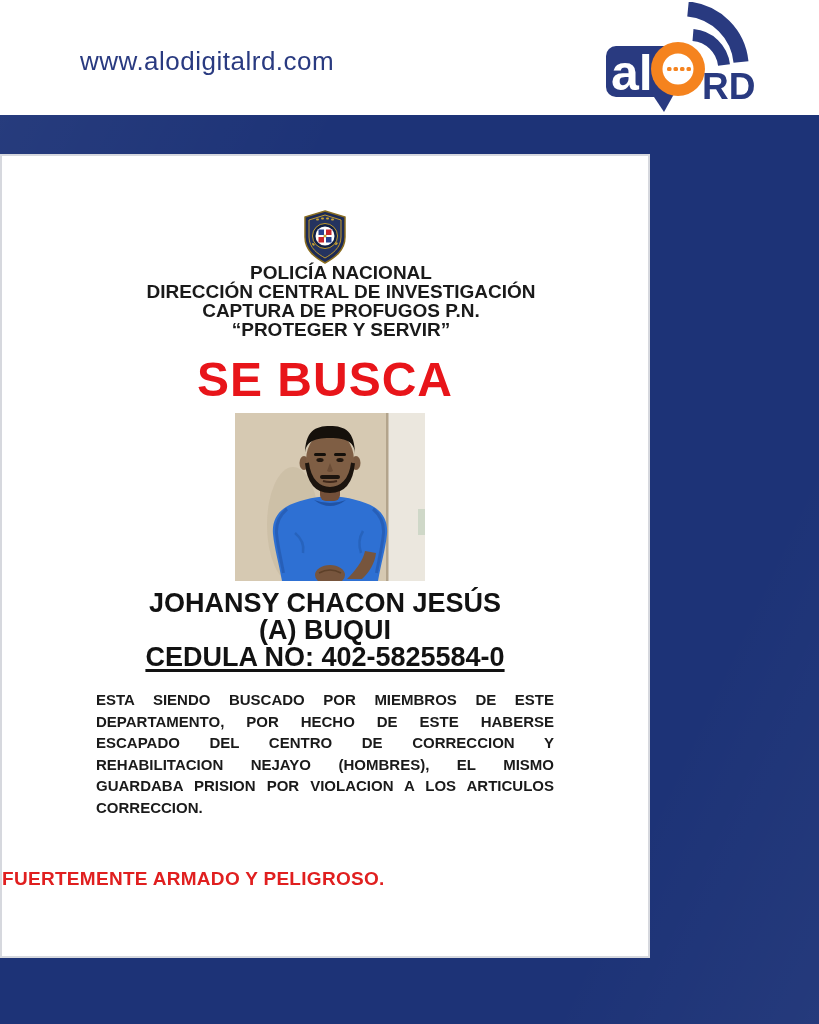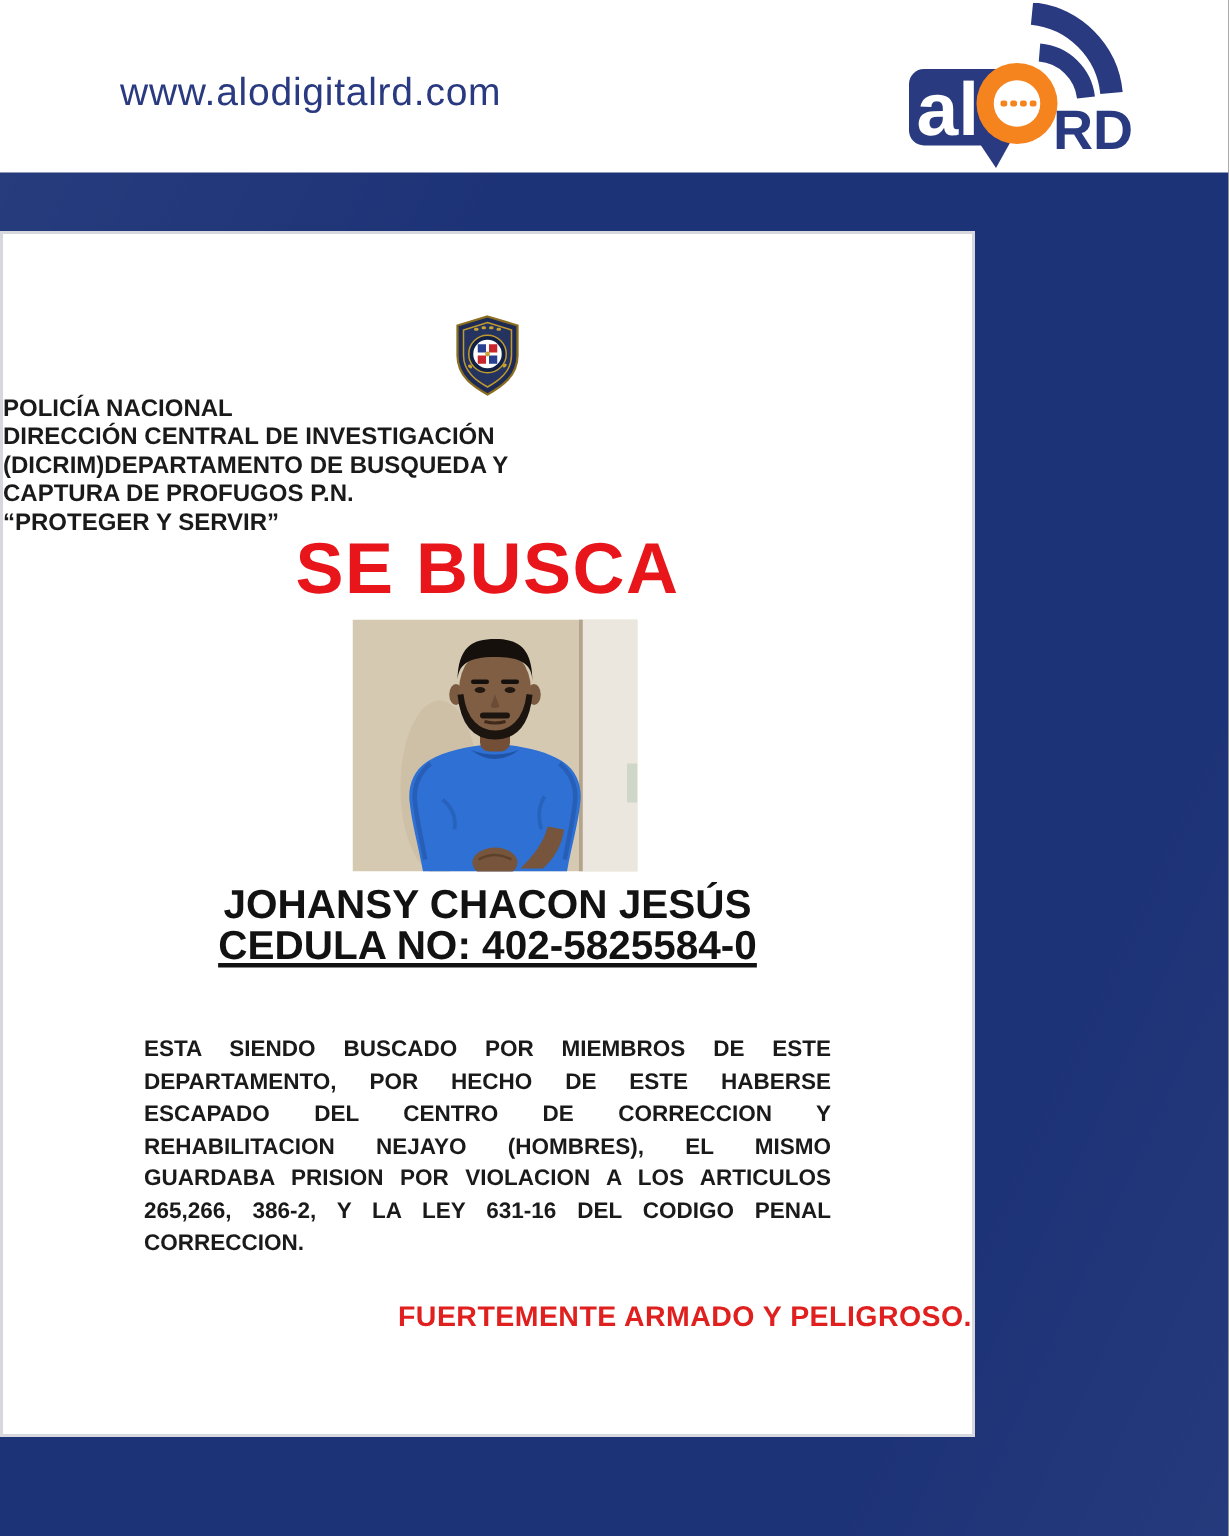--- a/index.html
+++ b/index.html
@@ -22,41 +22,41 @@
       linear-gradient(295deg, rgba(255,255,255,.035) 0%, rgba(255,255,255,0) 22%),
       #1d3377;
   }
   
   .card{
     position:absolute;left:87px;top:154px;width:650px;height:804px;
     background:#ffffff;border:2px solid #d6d8de;box-sizing:border-box;
   }
   .badge{position:absolute;left:300px;top:54px;}
   .org-lines{
-    position:absolute;left:0;top:107px;width:100%;
-    font-size:16px;font-weight:bold;line-height:19px;color:#1a1a1a;
+    position:absolute;left:0;top:107px;width:100%;text-align:center;
+    font-size:19px;font-weight:bold;line-height:19px;color:#1a1a1a;padding-left:16px;
   }
   .wanted-title{
     position:absolute;left:0;top:197px;width:100%;text-align:center;
     font-size:48px;line-height:54px;font-weight:bold;color:#e8151a;letter-spacing:1px;
   }
   .photo{position:absolute;left:233px;top:257px;width:190px;height:168px;}
   .name-block{
     position:absolute;left:0;top:434px;width:100%;text-align:center;
     font-size:27px;font-weight:bold;line-height:27px;color:#121212;
   }
   .cedula{text-decoration:underline;text-decoration-thickness:2.5px;text-underline-offset:3px;}
   .body-par{
     position:absolute;left:94px;top:533px;width:458px;
     font-size:15px;font-weight:bold;line-height:21.5px;color:#1a1a1a;
   }
   .body-line{text-align:justify;text-align-last:justify;}
   .body-line:last-child{text-align-last:left;}
   .warning{
-    position:absolute;left:0;top:712px;width:100%;text-align:right;
+    position:absolute;left:0;top:712px;width:100%;text-align:left;
     font-size:19px;font-weight:bold;color:#e01f1f;letter-spacing:.3px;
   }
 </style>
 </head>
 <body>
 
 <div class="stage">
 
   <header class="topbar">
     <div class="site-url">www.alodigitalrd.com</div>
@@ -110,21 +110,20 @@
         <rect x="16.5" y="19.5" width="5.5" height="5.5" fill="#27408f"></rect>
         <rect x="24" y="19.5" width="5.5" height="5.5" fill="#c8262c"></rect>
         <rect x="16.5" y="27" width="5.5" height="5.5" fill="#c8262c"></rect>
         <rect x="24" y="27" width="5.5" height="5.5" fill="#27408f"></rect>
         <circle cx="23" cy="26" r="1.6" fill="#c9a332"></circle>
       </svg>
 
       <div class="org-lines">
         <div>POLICÍA NACIONAL</div>
         <div>DIRECCIÓN CENTRAL DE INVESTIGACIÓN</div>
-        <div>(DICRIM)DEPARTAMENTO DE BUSQUEDA Y</div>
         <div>CAPTURA DE PROFUGOS P.N.</div>
         <div>“PROTEGER Y SERVIR”</div>
       </div>
 
       <div class="wanted-title">SE BUSCA</div>
 
       <svg class="photo" width="190" height="168" viewBox="0 0 190 168">
         <rect width="190" height="168" fill="#d6c9b2"></rect>
         <rect x="152" width="38" height="168" fill="#ebe7de"></rect>
         <rect x="151" width="2.5" height="168" fill="#b3a48c"></rect>
@@ -162,30 +161,30 @@
 
         <rect x="85" y="62" width="20" height="4" rx="2" fill="#1c140e"></rect>
         <path d="M88 68 Q95 70 102 68" stroke="#40281a" stroke-width="2" fill="none"></path>
 
         <ellipse cx="95" cy="162" rx="15" ry="10" fill="#77553d"></ellipse>
         <path d="M84 160 Q95 154 106 160" stroke="#5d4029" stroke-width="1.5" fill="none"></path>
       </svg>
 
       <div class="name-block">
         <div>JOHANSY CHACON JESÚS</div>
+        <div>(A) BUQUI</div>
         <div class="cedula">CEDULA NO: 402-5825584-0</div>
       </div>
 
       <div class="body-par">
         <div class="body-line">ESTA SIENDO BUSCADO POR MIEMBROS DE ESTE</div>
         <div class="body-line">DEPARTAMENTO, POR HECHO DE ESTE HABERSE</div>
         <div class="body-line">ESCAPADO DEL CENTRO DE CORRECCION Y</div>
         <div class="body-line">REHABILITACION NEJAYO (HOMBRES), EL MISMO</div>
         <div class="body-line">GUARDABA PRISION POR VIOLACION A LOS ARTICULOS</div>
-        <div class="body-line">265,266, 386-2, Y LA LEY 631-16 DEL CODIGO PENAL</div>
         <div class="body-line">CORRECCION.</div>
       </div>
 
       <div class="warning">FUERTEMENTE ARMADO Y PELIGROSO.</div>
 
     </section>
   </div>
 </div>
 
 </body></html>

